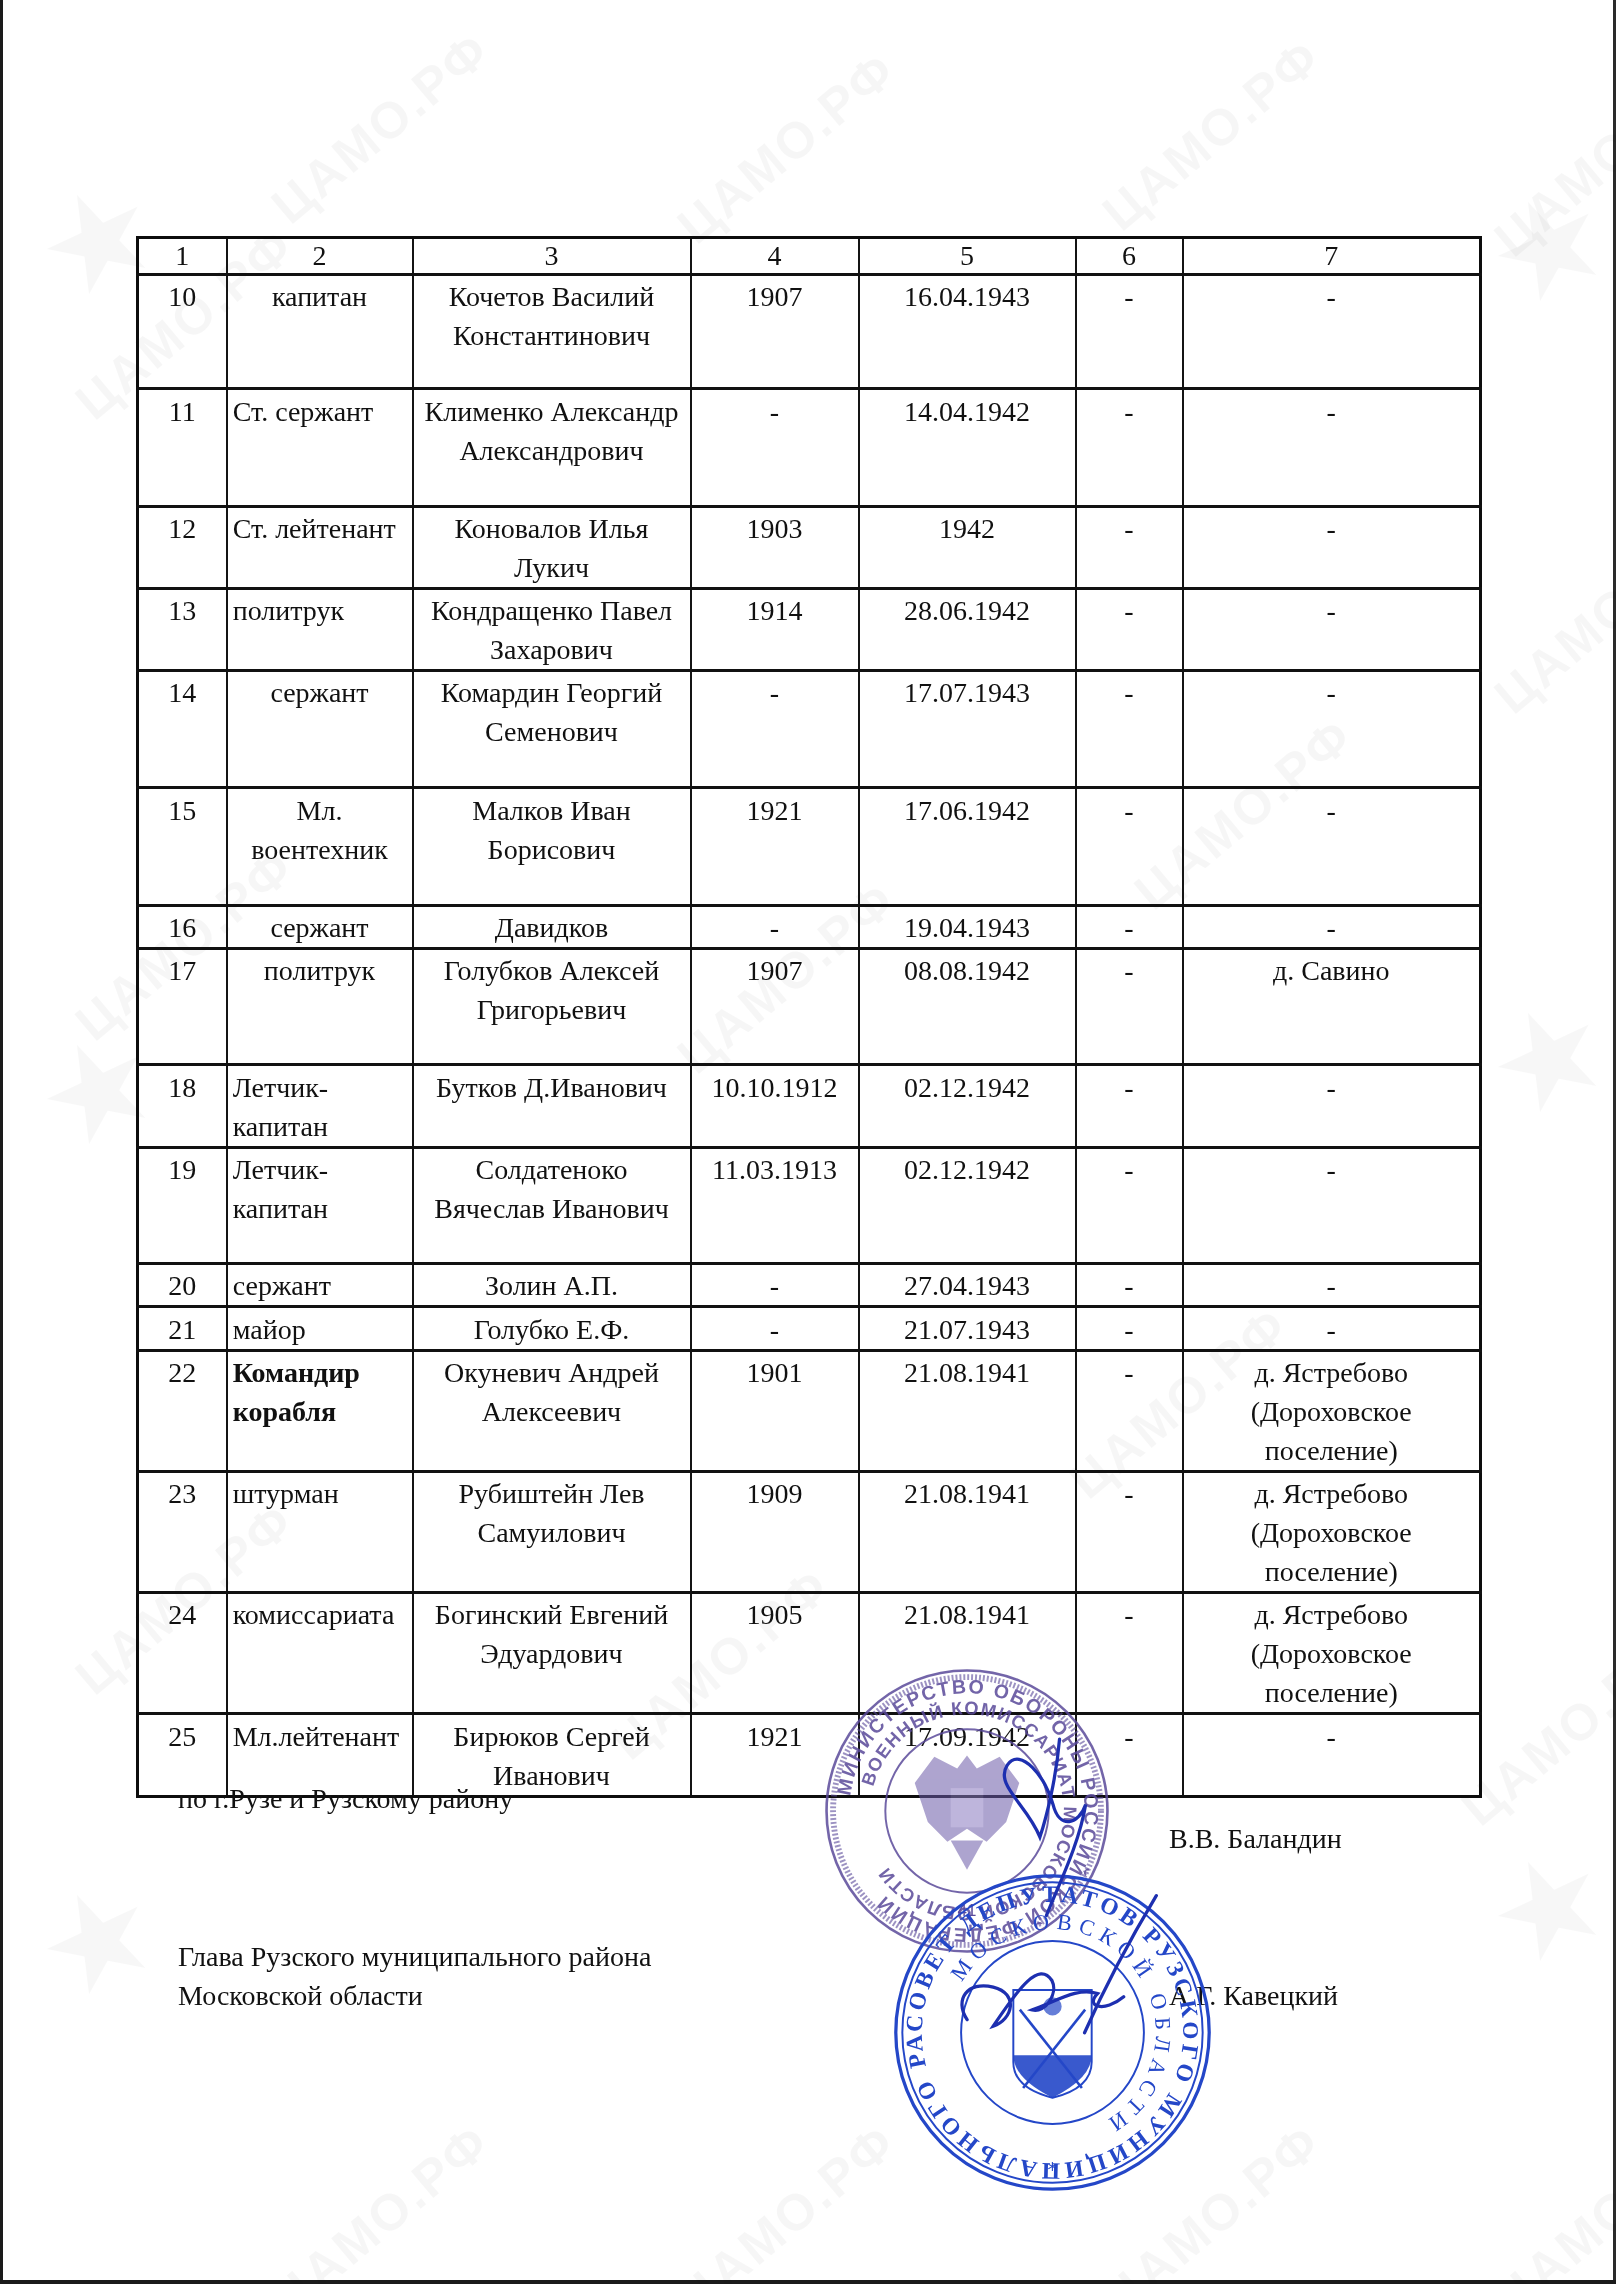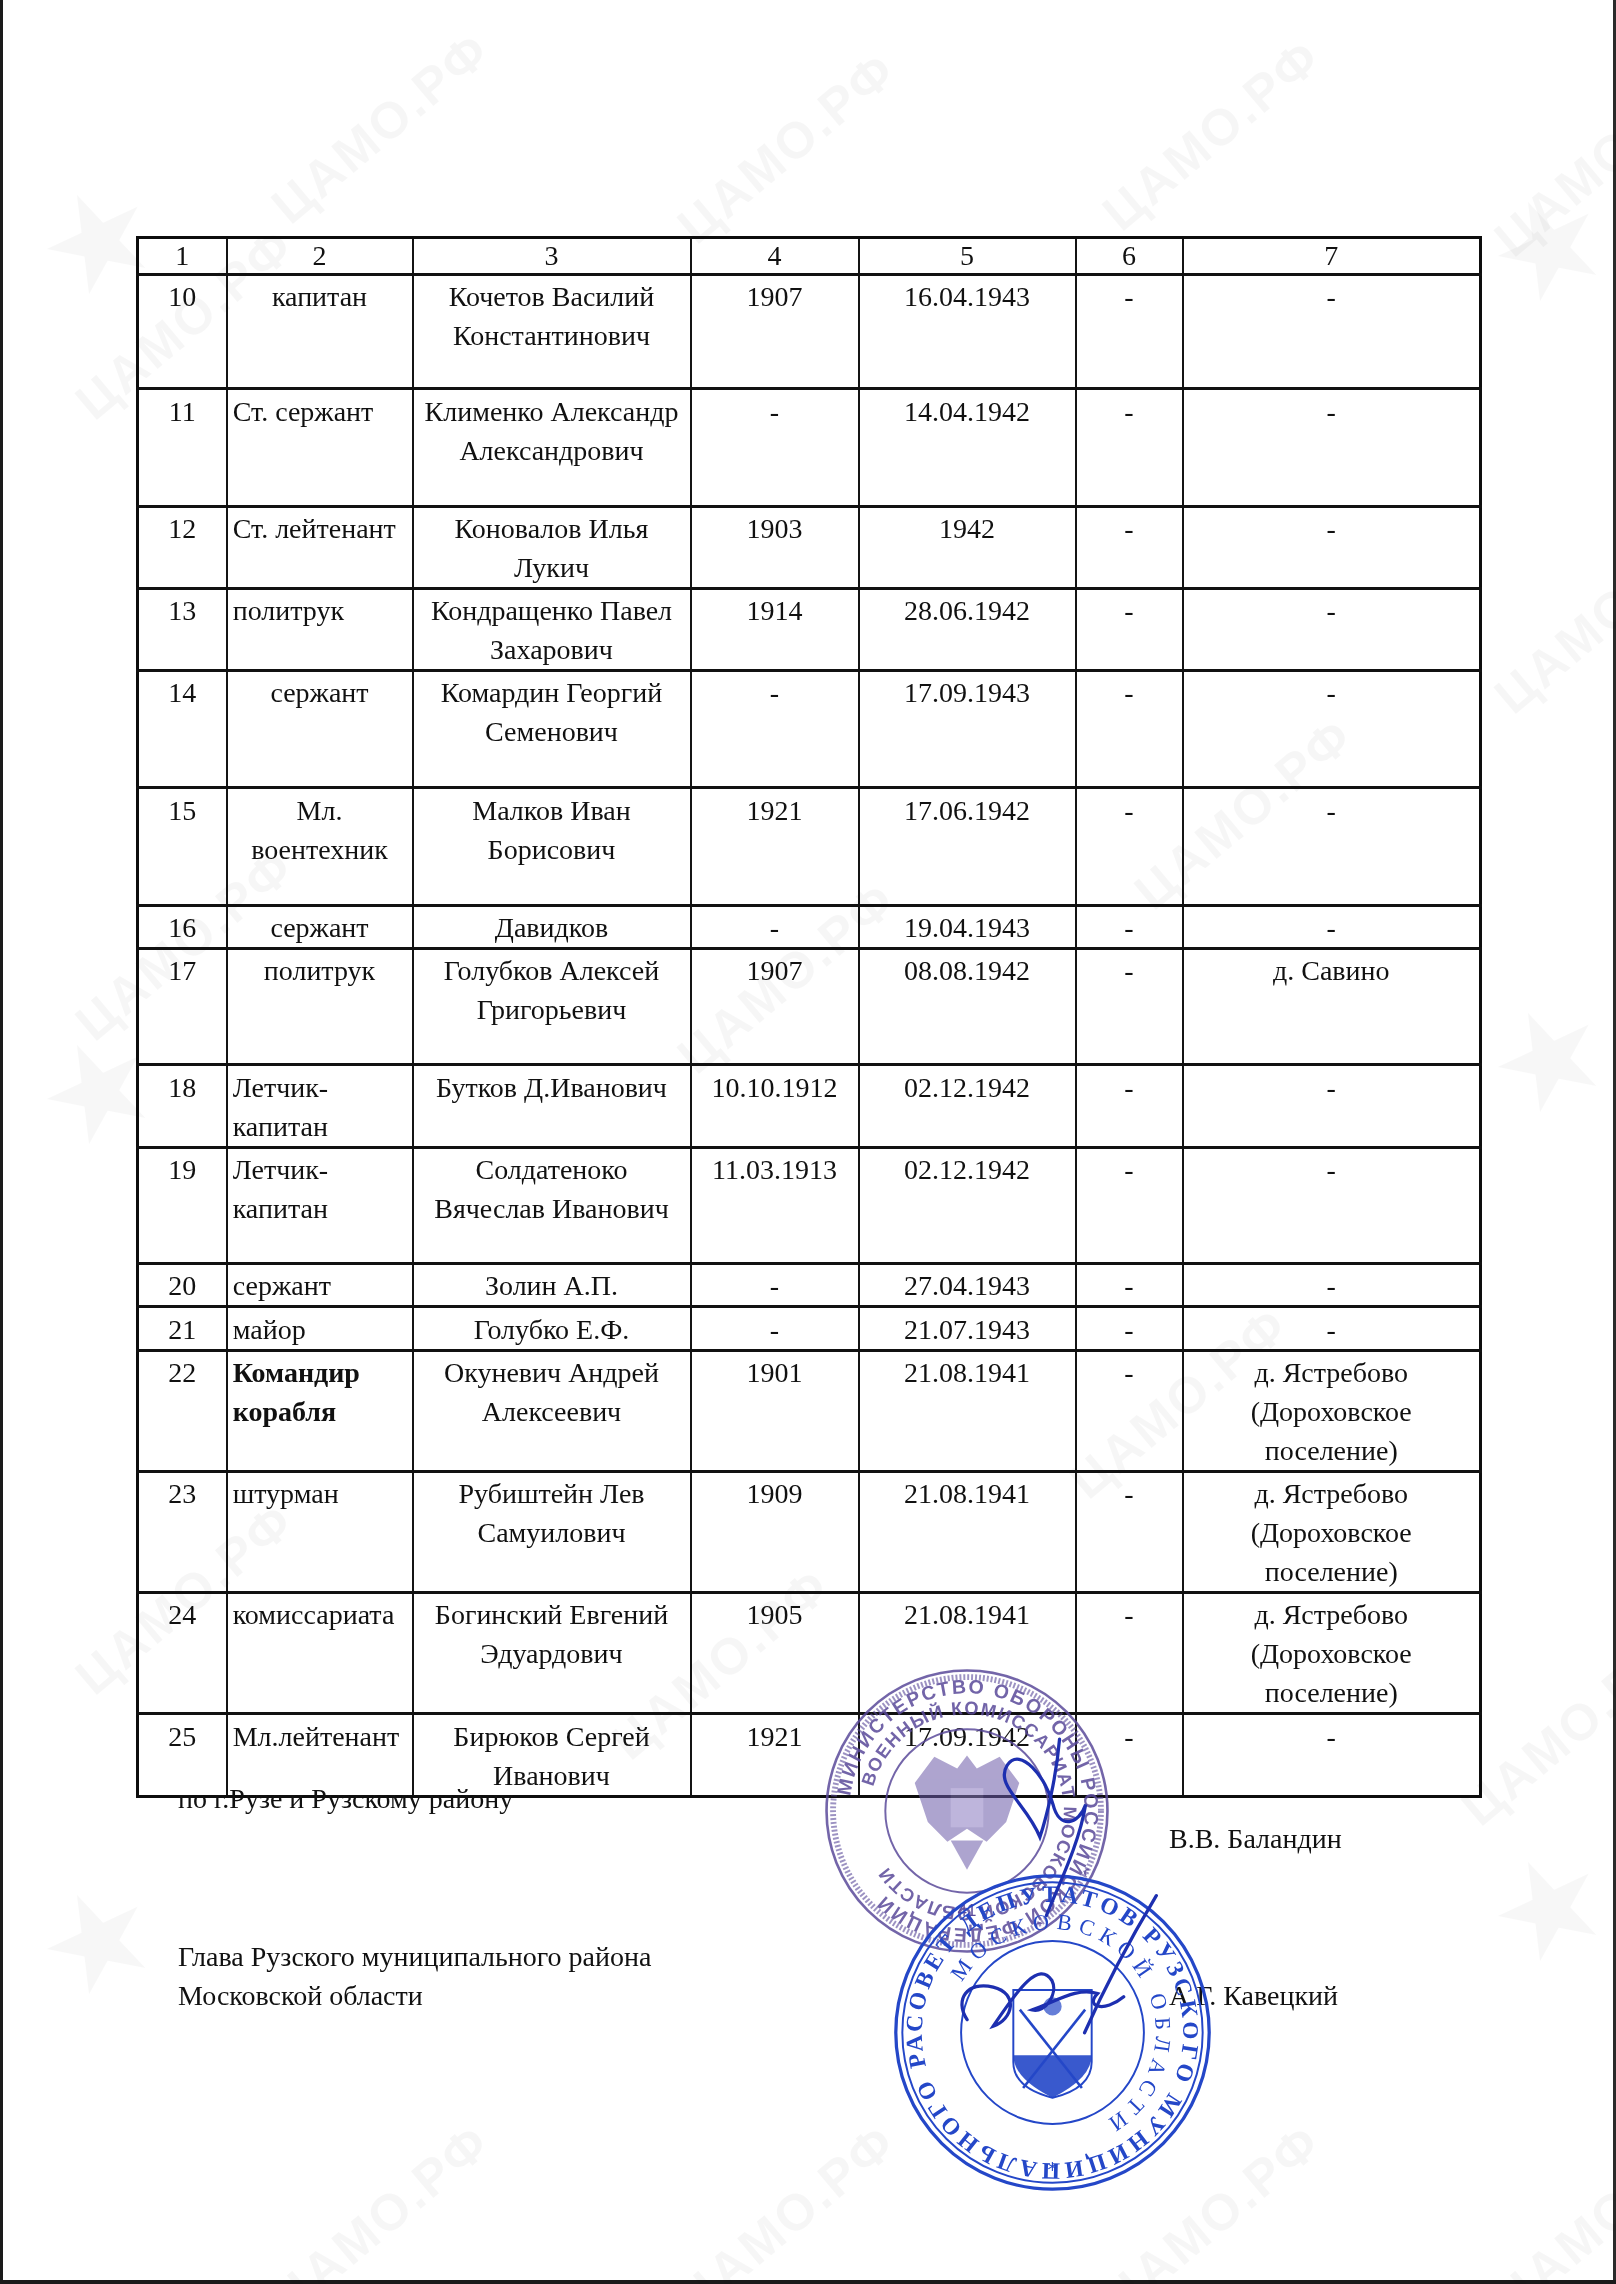--- a/index.html
+++ b/index.html
@@ -130,21 +130,21 @@
         <td style="height: 73px;">1914</td>
         <td style="height: 73px;">28.06.1942</td>
         <td style="height: 73px;">-</td>
         <td style="height: 73px;">-</td>
       </tr>
       <tr class="row">
         <td style="height: 113px;">14</td>
         <td style="height: 113px;">сержант</td>
         <td style="height: 113px; margin-top: 48px;">Комардин Георгий Семенович</td>
         <td style="height: 113px;">-</td>
-        <td style="height: 113px;">17.09.1943</td>
+        <td style="height: 113px;">17.07.1943</td>
         <td style="height: 113px;">-</td>
         <td style="height: 113px;">-</td>
       </tr>
       <tr class="row">
         <td style="height: 113px;">15</td>
         <td style="height: 113px;">Мл. воентехник</td>
         <td style="height: 113px;">Малков Иван Борисович</td>
         <td style="height: 113px;">1921</td>
         <td style="height: 113px;">17.06.1942</td>
         <td style="height: 113px;">-</td>

